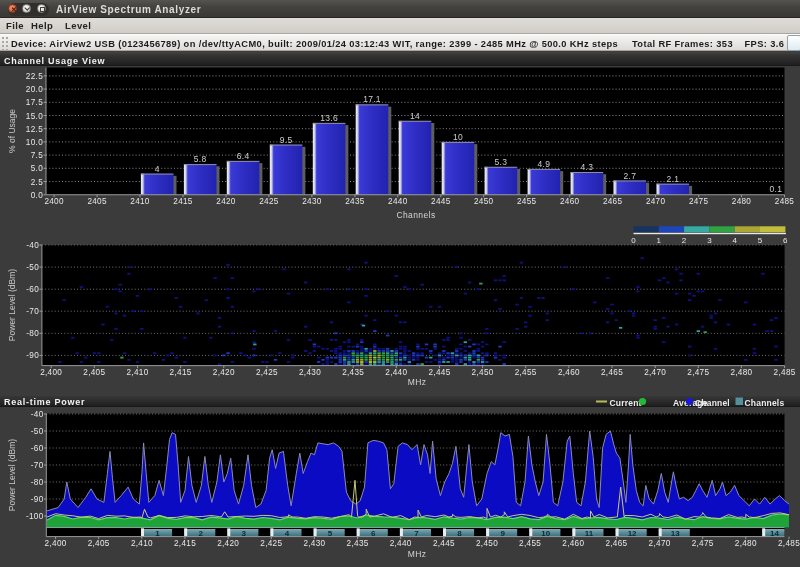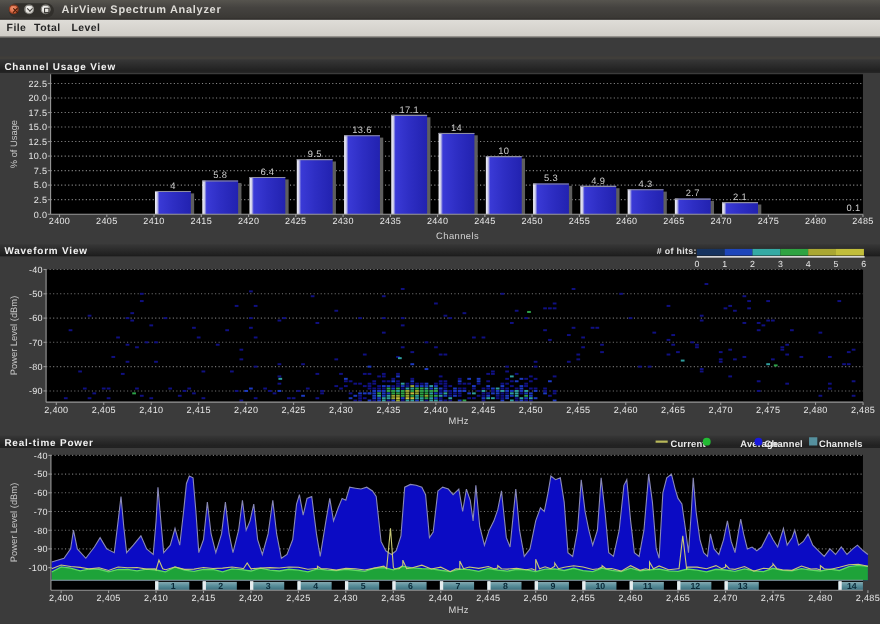--- a/index.html
+++ b/index.html
@@ -55,30 +55,33 @@
 <div id="titlebar">
   <div id="btnpill">
         <div class="wbtn" id="closeb"></div>
         <div class="wbtn" id="minb"></div>
         <div class="wbtn" id="maxb"></div>
       </div>
   <div class="title">AirView Spectrum Analyzer</div>
 </div>
 <div id="menubar">
       <span style="left:6px">File</span>
-      <span style="left:31px">Total</span>
+      <span style="left:31px">Help</span>
       <span style="left:65px">Level</span>
     </div>
+<div id="statusbar">
+  <div id="grip"></div>
+  <div class="st" style="left:11px">Device: AirView2 USB (0123456789) on /dev/ttyACM0, built: 2009/01/24 03:12:43 WIT, range: 2399 - 2485 MHz @ 500.0 KHz steps</div>
+  <div class="st" style="left:632px">Total RF Frames: 353</div>
+  <div class="st" style="left:744.5px">FPS: 3.6</div>
+  <div id="fpsbox"></div>
+</div>
 <div id="darkband"></div>
 <div class="phead" style="top:53.5px; height:12px">
       <div class="pt" style="top:2px">Channel Usage View</div>
-    </div>
-<div class="phead" style="top:222px; height:10.5px">
-      <div class="pt">Waveform View</div>
-      <div id="hits"># of hits:</div>
     </div>
 <div class="phead" style="top:396px; height:10.5px">
       <div class="pt">Real-time Power</div>
   <span class="leg" style="left:609.5px">Current</span>
   <span class="leg" style="left:673px">Average</span>
   <span class="leg" style="left:695px">Channel</span>
   <span class="leg" style="left:744.5px">Channels</span>
 </div>
 <svg width="800" height="567" viewBox="0 0 800 567">
 <g>

